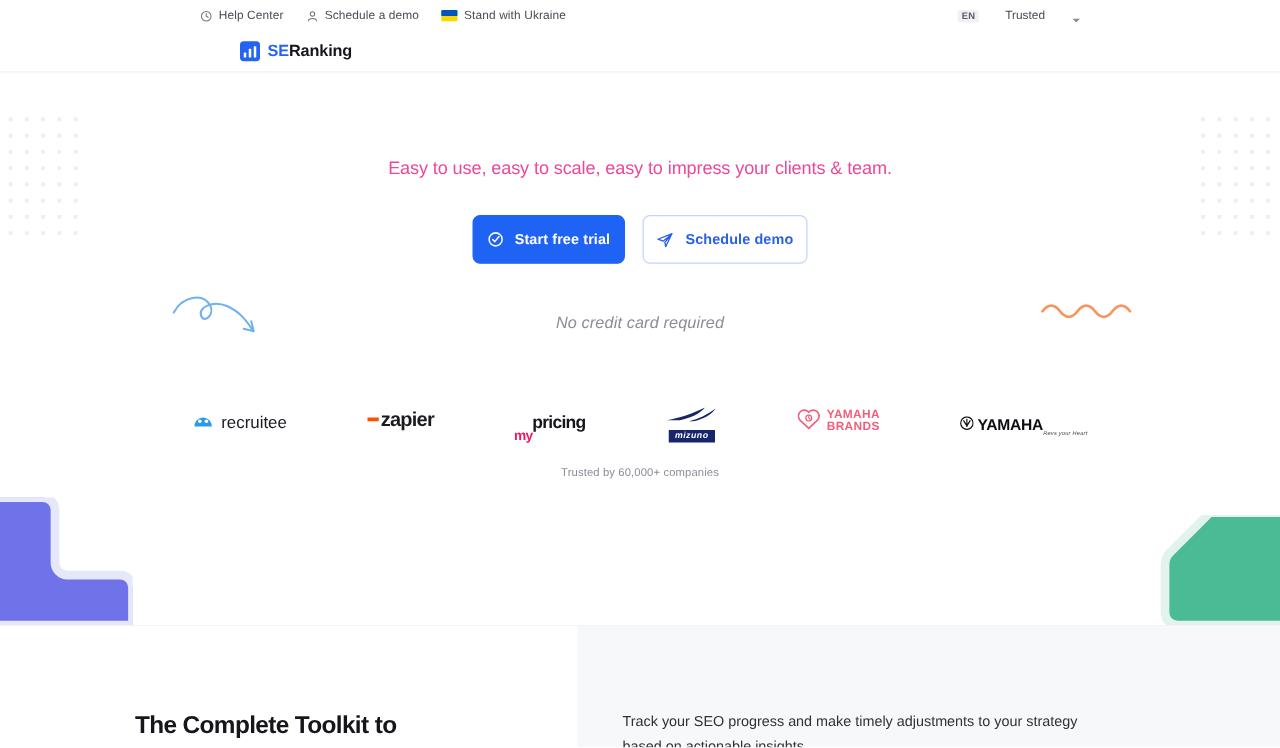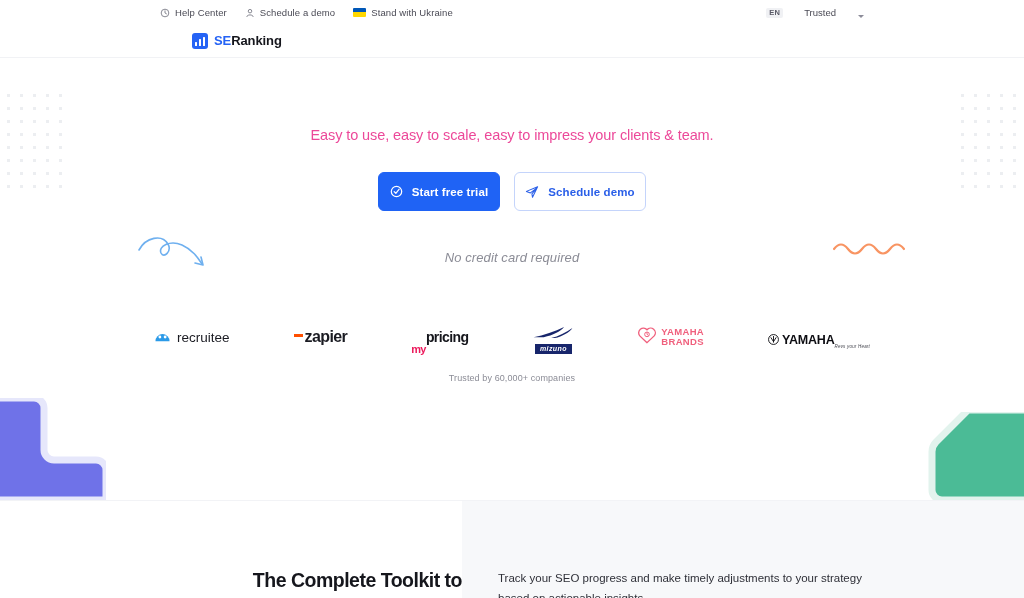--- a/index.html
+++ b/index.html
@@ -270,22 +270,21 @@
     top: 500px;
     height: 98px;
     display: flex;
     z-index: 12;
     border-top: 1px solid #f2f3f6;
     background: #fff;
   }
   .bottom-left {
     width: 462px;
     background: #ffffff;
-    padding: 68px 0 0 72px;
-    text-align: right;
+    padding: 68px 0 0 108px;
   }
   .bottom-left h2 {
     font-size: 19.5px;
     font-weight: 700;
     color: #15161c;
     letter-spacing: -.5px;
     line-height: 1.2;
   }
   .bottom-right {
     flex: 1;

